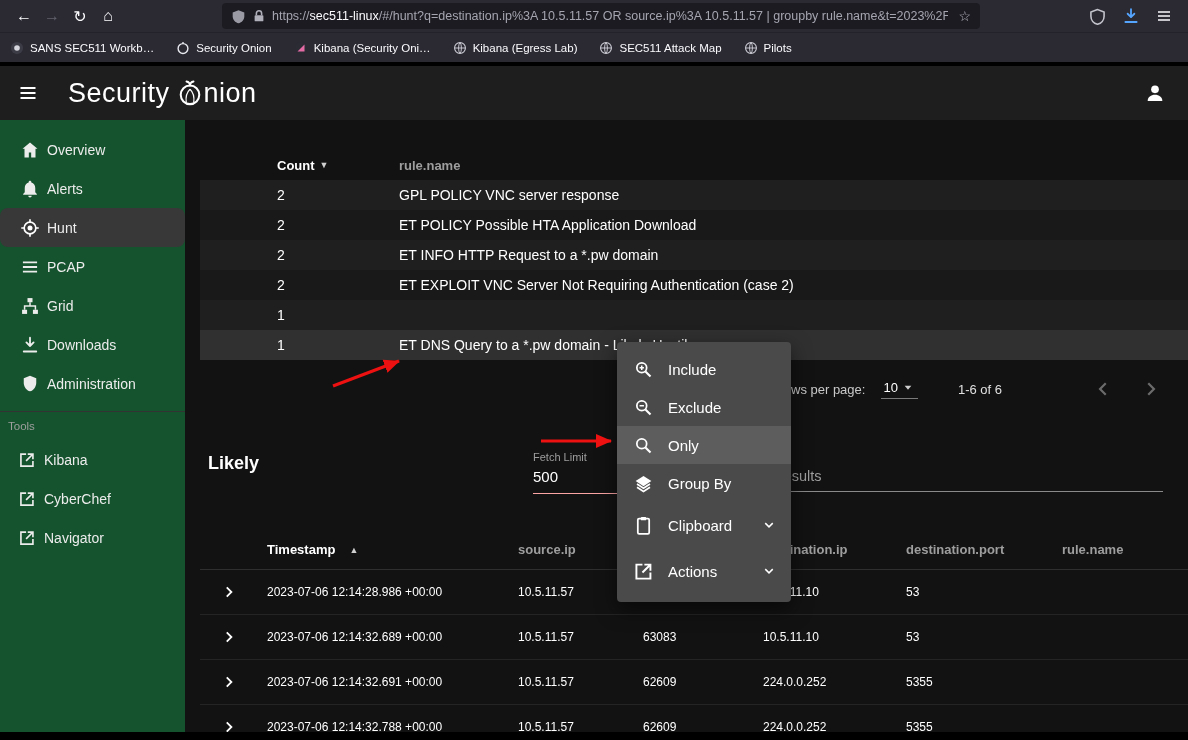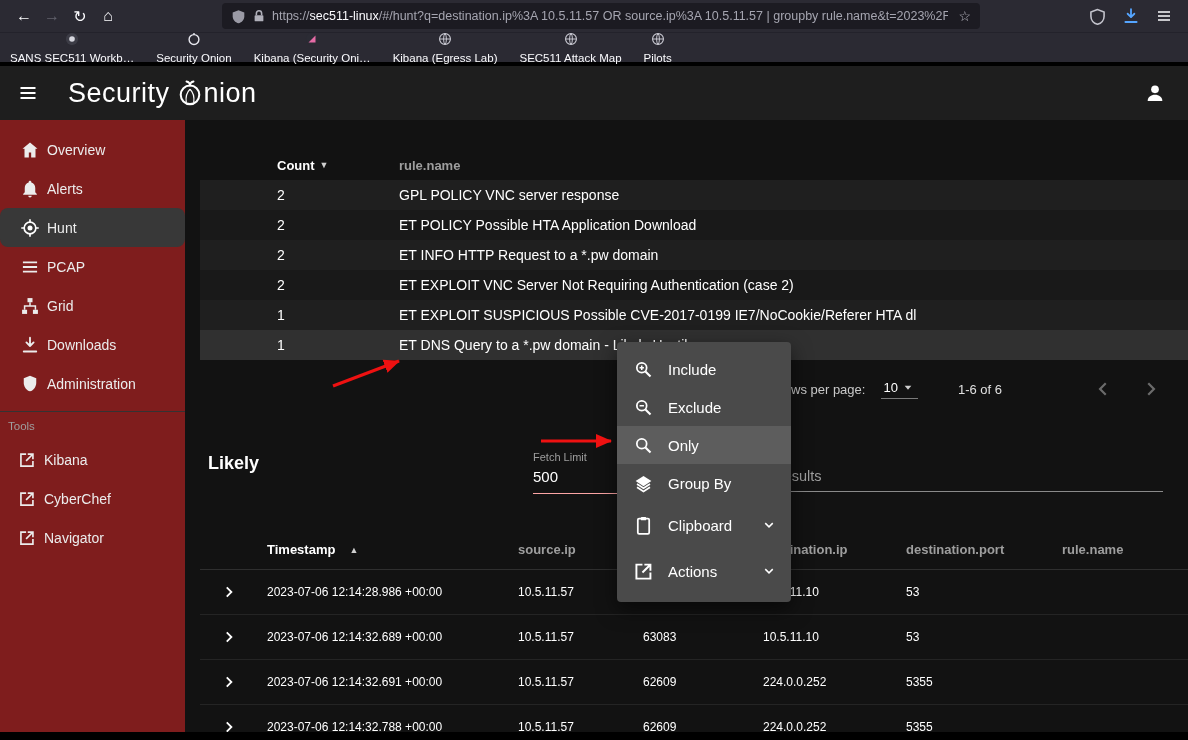--- a/index.html
+++ b/index.html
@@ -16,34 +16,34 @@
   .navbtn.disabled{color:#62626d;}
   .urlbar{margin-left:100px;width:758px;height:26px;background:#1c1b22;border-radius:4px;display:flex;align-items:center;padding:0 9px;gap:6px;}
   .ub-icon{display:flex;align-items:center;}
   .url-text{font-size:12.5px;color:#a5a5b0;white-space:nowrap;overflow:hidden;flex:1;}
   .url-text .host{color:#fbfbfe;}
   .star{color:#b9b9c3;font-size:14px;margin-left:4px;}
   .toolbar-right{margin-left:auto;display:flex;align-items:center;gap:16px;padding-right:6px;}
   .toolbar-right span{display:flex;align-items:center;}
 
   .bookmarks-bar{height:30px;background:#2b2a33;display:flex;align-items:center;padding:0 10px;gap:22px;border-top:1px solid #23222b;}
-  .bookmark{display:flex;align-items:center;gap:6px;color:#fbfbfe;font-size:11.5px;white-space:nowrap;flex-direction:column;}
+  .bookmark{display:flex;align-items:center;gap:6px;color:#fbfbfe;font-size:11.5px;white-space:nowrap;}
 
   .top-divider{height:4px;background:#000;}
 
   
   .app-header{height:54px;background:#1e1e1e;display:flex;align-items:center;padding:0 14px;}
   .hamburger{display:flex;align-items:center;padding:4px;}
   .logo{margin-left:26px;font-size:27px;font-weight:300;color:#fff;display:flex;align-items:flex-end;letter-spacing:.5px;line-height:1;}
   .logo .onion{margin:0 1px 0 7px;display:flex;}
   .person{margin-left:auto;display:flex;align-items:center;padding-right:8px;}
 
   
   .layout{display:flex;height:612px;}
-  .sidebar{width:185px;background:#7f1d1d;padding-top:10px;flex:none;}
+  .sidebar{width:185px;background:#14532d;padding-top:10px;flex:none;}
   .side-item{height:39px;display:flex;align-items:center;padding-left:20px;gap:7px;color:#ececec;font-size:14px;white-space:nowrap;}
   .side-item.active{background:#383838;border-radius:8px;}
   .side-item svg{width:20px;height:20px;flex:none;}
   .tools-divider{height:1px;background:#333;margin-top:8px;}
   .tools-label{color:#9e9e9e;font-size:11.5px;padding:8px 0 8px 8px;}
   .tool-item{height:39px;display:flex;align-items:center;padding-left:18px;gap:8px;color:#ececec;font-size:14px;}
   .tool-item svg{width:18px;height:18px;flex:none;}
 
   .main{flex:1;position:relative;background:#121212;overflow:hidden;}
 
@@ -317,21 +317,20 @@
         <div class="gt-row">
           <div class="gt-col-count">2</div>
           <div class="gt-col-rule">ET INFO HTTP Request to a *.pw domain</div>
         </div>
         <div class="gt-row">
           <div class="gt-col-count">2</div>
           <div class="gt-col-rule">ET EXPLOIT VNC Server Not Requiring Authentication (case 2)</div>
         </div>
         <div class="gt-row">
           <div class="gt-col-count">1</div>
-          <div class="gt-col-rule">ET EXPLOIT SUSPICIOUS Possible CVE-2017-0199 IE7/NoCookie/Referer HTA dl</div>
         </div>
         <div class="gt-row hovered">
           <div class="gt-col-count">1</div>
           <div class="gt-col-rule">ET DNS Query to a *.pw domain - Likely Hostile</div>
         </div>
       </div>
       <div class="gt-pagination">
         <span class="pg-label">Rows per page:</span>
         <span class="pg-select">
           <span>10</span>

